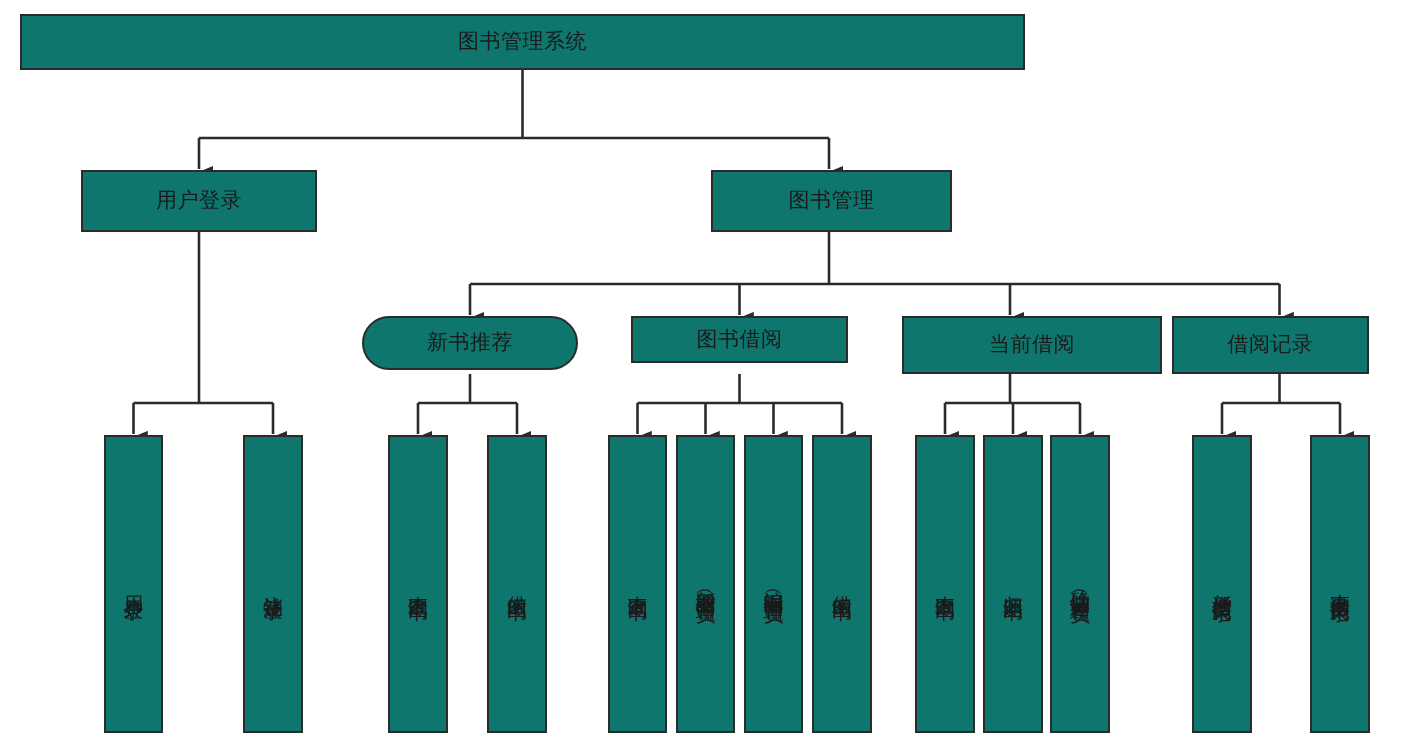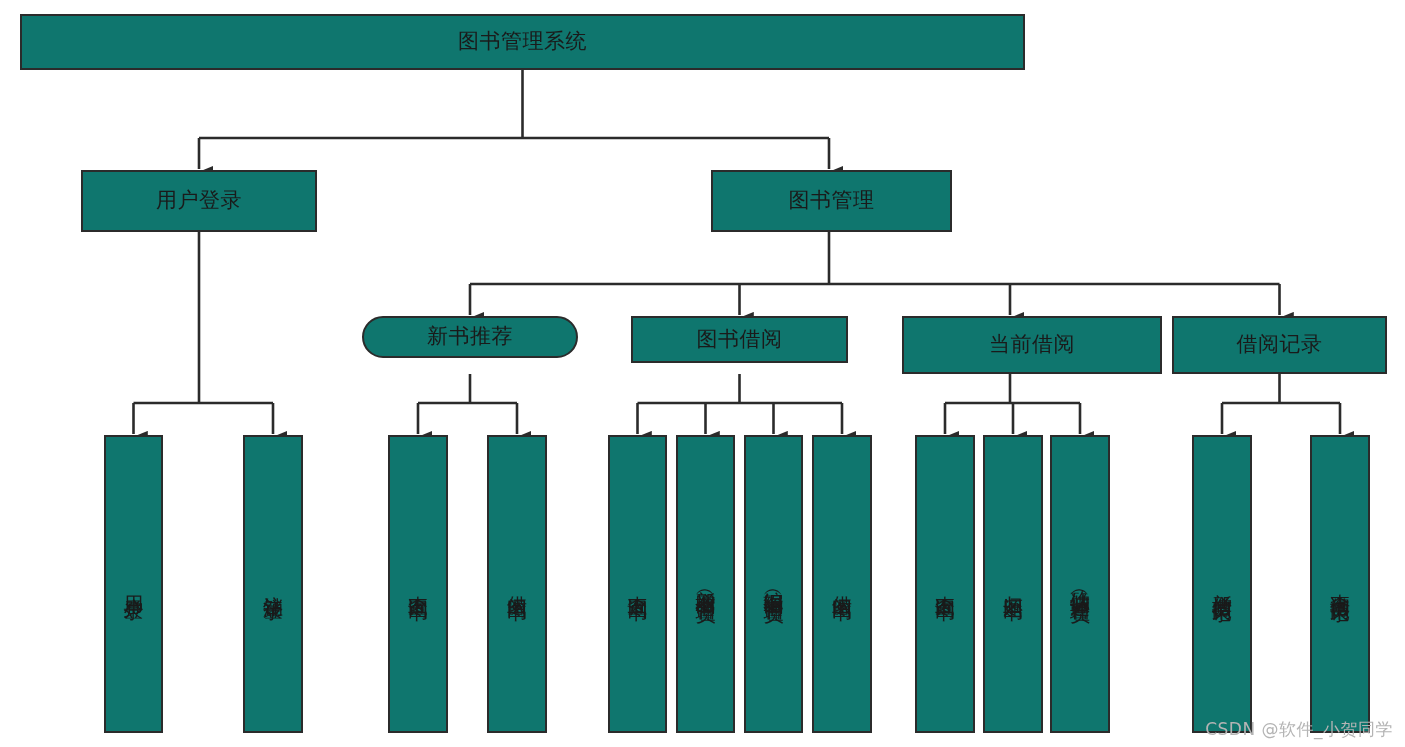--- a/index.html
+++ b/index.html
@@ -117,30 +117,30 @@
   <div id="nodes-layer">
       <div class="node horizontal" style="left: 20px; top: 14px; width: 1005px; height: 56px;">
         <span class="node-label">图书管理系统</span>
       </div>
       <div class="node horizontal" style="left: 81px; top: 170px; width: 236px; height: 62px;">
         <span class="node-label">用户登录</span>
       </div>
       <div class="node horizontal" style="left: 711px; top: 170px; width: 241px; height: 62px;">
         <span class="node-label">图书管理</span>
       </div>
-      <div class="node horizontal" style="left: 362px; top: 316px; width: 216px; height: 42px; border-radius: 29px;">
+      <div class="node horizontal" style="left: 362px; top: 316px; width: 216px; height: 54px; border-radius: 29px;">
         <span class="node-label">新书推荐</span>
       </div>
       <div class="node horizontal" style="left: 631px; top: 316px; width: 217px; height: 47px;">
         <span class="node-label">图书借阅</span>
       </div>
       <div class="node horizontal" style="left: 902px; top: 316px; width: 260px; height: 58px;">
         <span class="node-label">当前借阅</span>
       </div>
-      <div class="node horizontal" style="left: 1172px; top: 316px; width: 215px; height: 58px;">
+      <div class="node horizontal" style="left: 1172px; top: 316px; width: 197px; height: 58px;">
         <span class="node-label">借阅记录</span>
       </div>
       <div class="node vertical" style="left: 104px; top: 435px; width: 59px; height: 298px;">
         <span class="node-label">用户登录</span>
       </div>
       <div class="node vertical" style="left: 243px; top: 435px; width: 60px; height: 298px;">
         <span class="node-label">注销登录</span>
       </div>
       <div class="node vertical" style="left: 388px; top: 435px; width: 60px; height: 298px;">
         <span class="node-label">查询图书</span>
@@ -170,15 +170,14 @@
         <span class="node-label">确认归还（管理员）</span>
       </div>
       <div class="node vertical" style="left: 1192px; top: 435px; width: 60px; height: 298px;">
         <span class="node-label">新增借阅记录</span>
       </div>
       <div class="node vertical" style="left: 1310px; top: 435px; width: 60px; height: 298px;">
         <span class="node-label">查询借阅记录</span>
       </div>
     </div>
 
-  <div id="watermark">CSDN @软件_小贺同学</div>
 
 </div>
 
 </body></html>

